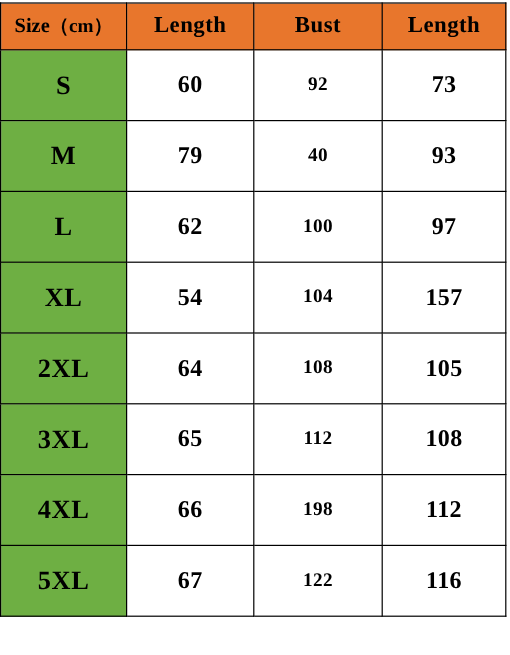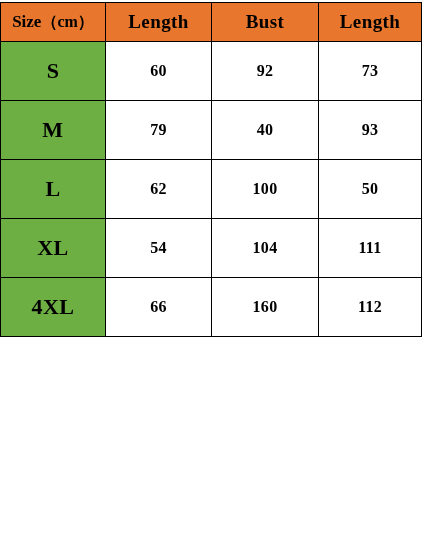--- a/index.html
+++ b/index.html
@@ -59,21 +59,21 @@
   tbody tr { height: 59px; }
 
   td.cell-size {
     background: #6EAF43;
     font-size: 22px;
     letter-spacing: 0.5px;
   }
   td.cell-length,
   td.cell-waist {
     background: #ffffff;
-    font-size: 16px;
+    font-size: 20px;
     letter-spacing: 0.3px;
   }
   
   td.cell-bust {
     background: #ffffff;
     font-size: 16px;
     letter-spacing: 0.3px;
     margin-top: 22px;
   }
 
@@ -110,28 +110,46 @@
     <tr>
       <td class="cell-size">M</td>
       <td class="cell-length">79</td>
       <td class="cell-bust">40</td>
       <td class="cell-waist">93</td>
     </tr>
     <tr>
       <td class="cell-size">L</td>
       <td class="cell-length">62</td>
       <td class="cell-bust">100</td>
-      <td class="cell-waist">50</td>
+      <td class="cell-waist">97</td>
     </tr>
     <tr>
       <td class="cell-size">XL</td>
       <td class="cell-length">54</td>
       <td class="cell-bust">104</td>
-      <td class="cell-waist">111</td>
+      <td class="cell-waist">157</td>
+    </tr>
+    <tr>
+      <td class="cell-size">2XL</td>
+      <td class="cell-length">64</td>
+      <td class="cell-bust">108</td>
+      <td class="cell-waist">105</td>
+    </tr>
+    <tr>
+      <td class="cell-size">3XL</td>
+      <td class="cell-length">65</td>
+      <td class="cell-bust">112</td>
+      <td class="cell-waist">108</td>
     </tr>
     <tr>
       <td class="cell-size">4XL</td>
       <td class="cell-length">66</td>
-      <td class="cell-bust">160</td>
+      <td class="cell-bust">198</td>
       <td class="cell-waist">112</td>
+    </tr>
+    <tr>
+      <td class="cell-size">5XL</td>
+      <td class="cell-length">67</td>
+      <td class="cell-bust">122</td>
+      <td class="cell-waist">116</td>
     </tr>
   </tbody>
 </table>
 
 </body></html>

